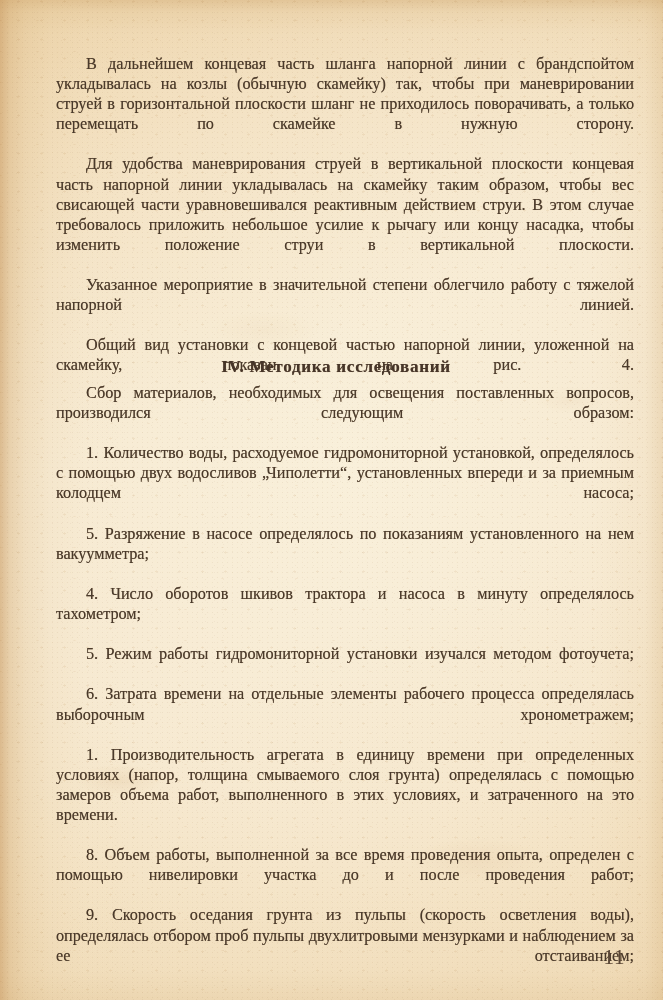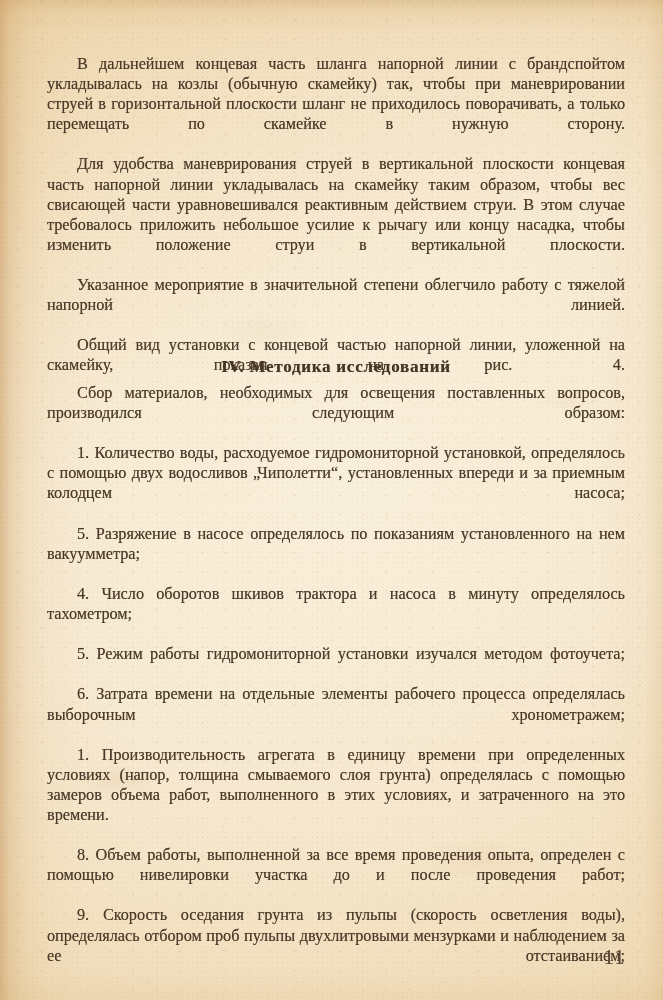--- a/index.html
+++ b/index.html
@@ -76,21 +76,21 @@
     background-image:
       radial-gradient(rgba(190,150,95,0.55) 1.1px, transparent 1.4px),
       radial-gradient(rgba(175,135,80,0.40) 0.9px, transparent 1.2px);
     background-size: 23px 19px, 37px 31px;
     background-position: 7px 11px, 19px 5px;
     mix-blend-mode: multiply;
   }
 
   .text-block {
     position: absolute;
-    left: 47px;
+    left: 56px;
     top: 54px;
     width: 578px;
     color: #4a3a2c;
     font-size: 16.2px;
     line-height: 20.1px;
     text-align: justify;
     text-justify: inter-word;
     -webkit-font-smoothing: antialiased;
     text-shadow:
       0 0 0.5px rgba(92,66,40,0.48),

